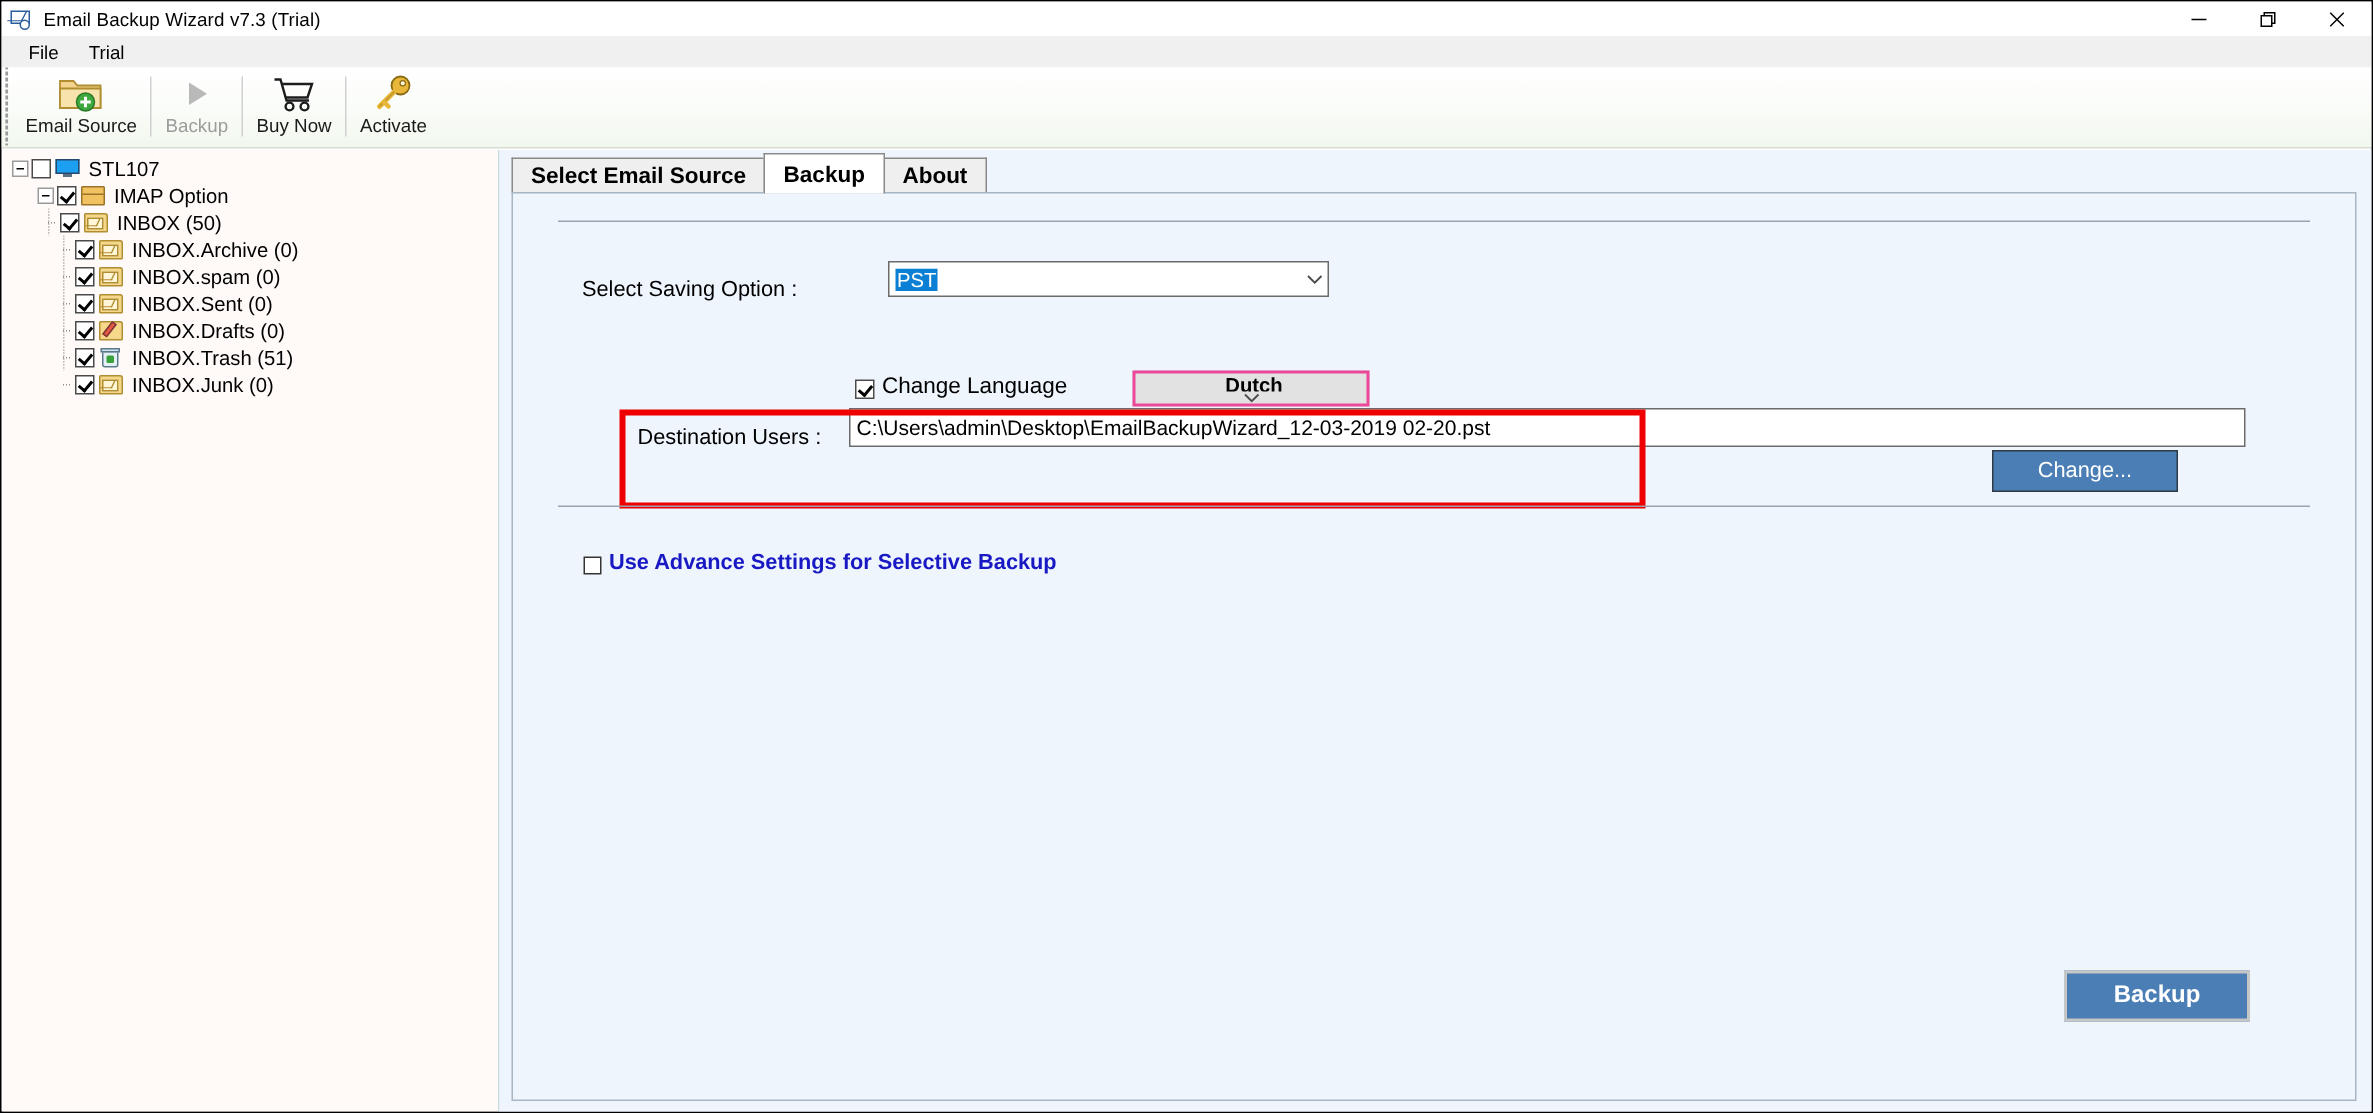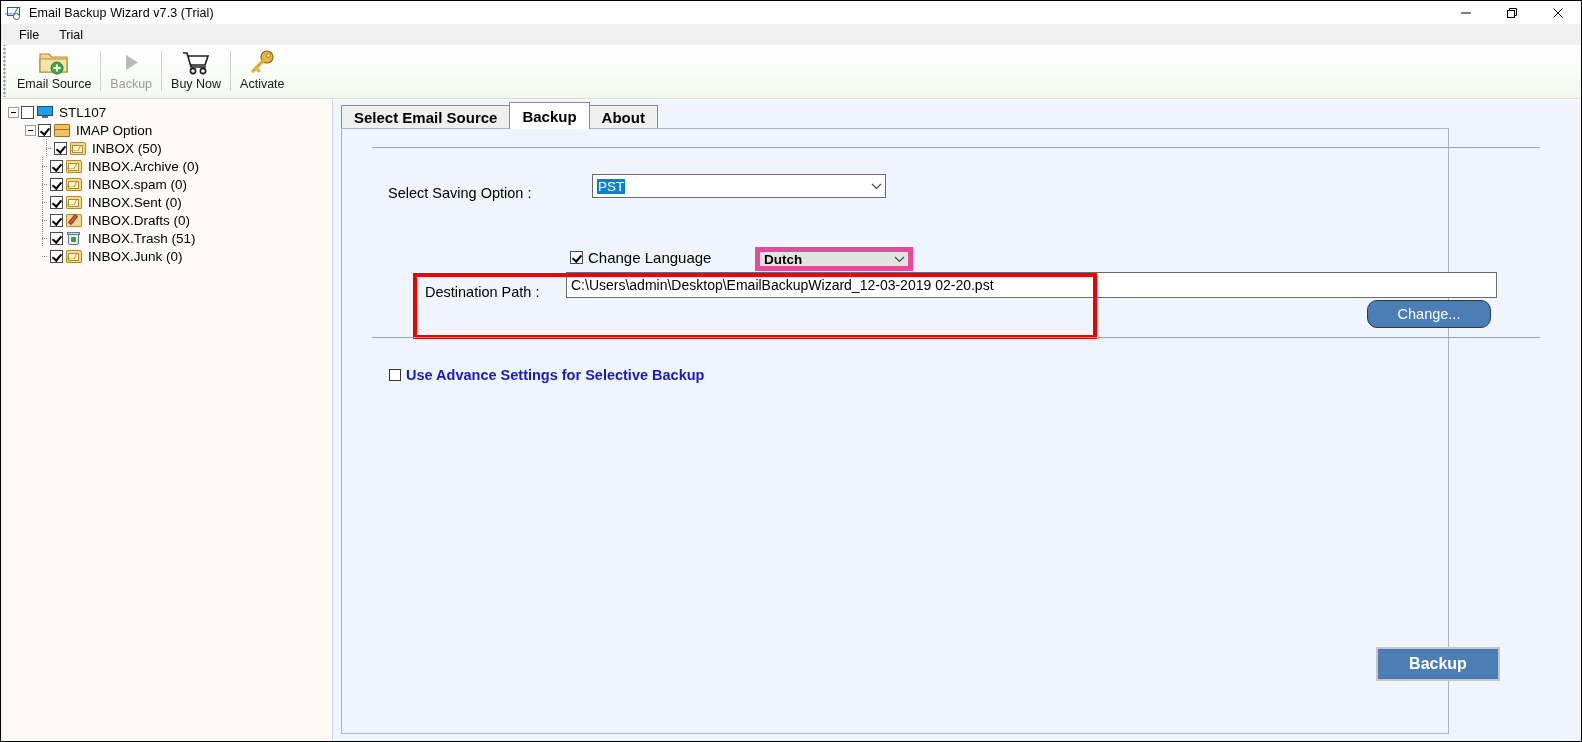--- a/index.html
+++ b/index.html
@@ -370,21 +370,21 @@
   }
   .tab.active {
     background: #ffffff;
     height: 27px;
     position: relative;
     z-index: 3;
   }
   .tabbody {
     position: absolute;
     left: 8px; top: 28px;
-    width: 1108px;
+    width: 1230px;
     height: 606px;
     background: #eff5fd;
     border: 1px solid #a8b6c4;
     box-sizing: border-box;
   }
 
   .hsep {
     position: absolute;
     height: 1px;
     background: #9aa4ae;
@@ -415,36 +415,37 @@
     white-space: nowrap;
     overflow: hidden;
   }
   .combo .ctext .sel {
     background: #0b7fd4;
     color: #ffffff;
     padding: 0 1px;
   }
   .combo.gray {
     background: #e2e2e2;
-    border: 5px solid #ec4899;
+    border: 2px solid #ec4899;
+    flex-direction: column;
   }
   .combo.gray .ctext { font-weight: bold; font-size: 13.5px; }
   .combo .carrow {
     width: 17px;
     display: flex;
     align-items: center;
     justify-content: center;
     color: #4a4a4a;
   }
 
   
   .chk {
     position: absolute;
     display: flex;
-    align-items: center;
+    align-items: flex-end;
     white-space: nowrap;
   }
   .chk .cb {
     width: 13px; height: 13px;
     border: 1px solid #4a4a4a;
     background: #ffffff;
     box-sizing: border-box;
     flex: none;
     position: relative;
     margin-right: 5px;
@@ -611,21 +612,21 @@
 
     <div class="tnode" style="padding-left:23px">
       <div class="expander"></div>
       <div class="cbox checked"></div>
       <div class="nicon">
         <div class="ico-box"></div>
       </div>
       <div class="nlabel">IMAP Option</div>
     </div>
 
-    <div class="tnode" style="padding-left:39px">
+    <div class="tnode" style="padding-left:25px">
       <div class="dotline vert tee"></div>
       <div class="cbox checked"></div>
       <div class="nicon">
         <div class="ico-mail">
             <div class="fold"></div>
             <div class="env2"></div>
           </div>
       </div>
       <div class="nlabel">INBOX (50)</div>
     </div>
@@ -734,25 +735,25 @@
 
       <div class="combo gray" style="left:387px; top:118px; width:158px; height:24px;">
         <div class="ctext">Dutch</div>
         <div class="carrow">
           <svg width="11" height="8" viewBox="0 0 11 8">
               <polyline points="1,2 5.5,6.5 10,2" fill="none" stroke="#4a4a4a" stroke-width="1.2"></polyline>
             </svg>
         </div>
       </div>
 
-      <div class="lbl" style="left:83px; top:155px;">Destination Path :</div>
+      <div class="lbl" style="left:83px; top:155px;">Destination Users :</div>
 
       <div class="textbox" style="left:224px; top:143px; width:931px; height:26px;">C:\Users\admin\Desktop\EmailBackupWizard_12-03-2019 02-20.pst</div>
 
-      <div class="btn" style="left:1025px; top:171px; width:124px; height:28px;border-radius:10px;">Change...</div>
+      <div class="btn" style="left:986px; top:171px; width:124px; height:28px;">Change...</div>
 
       <div class="redbox" style="left:71px; top:144px; width:684px; height:66px;"></div>
 
       <div class="hsep" style="left:30px; top:208px; width:1168px;"></div>
 
       <div class="chk blue" style="left:47px; top:238px;">
         <div class="cb"></div>
         <div class="ctxt">Use Advance Settings for Selective Backup</div>
       </div>
 

